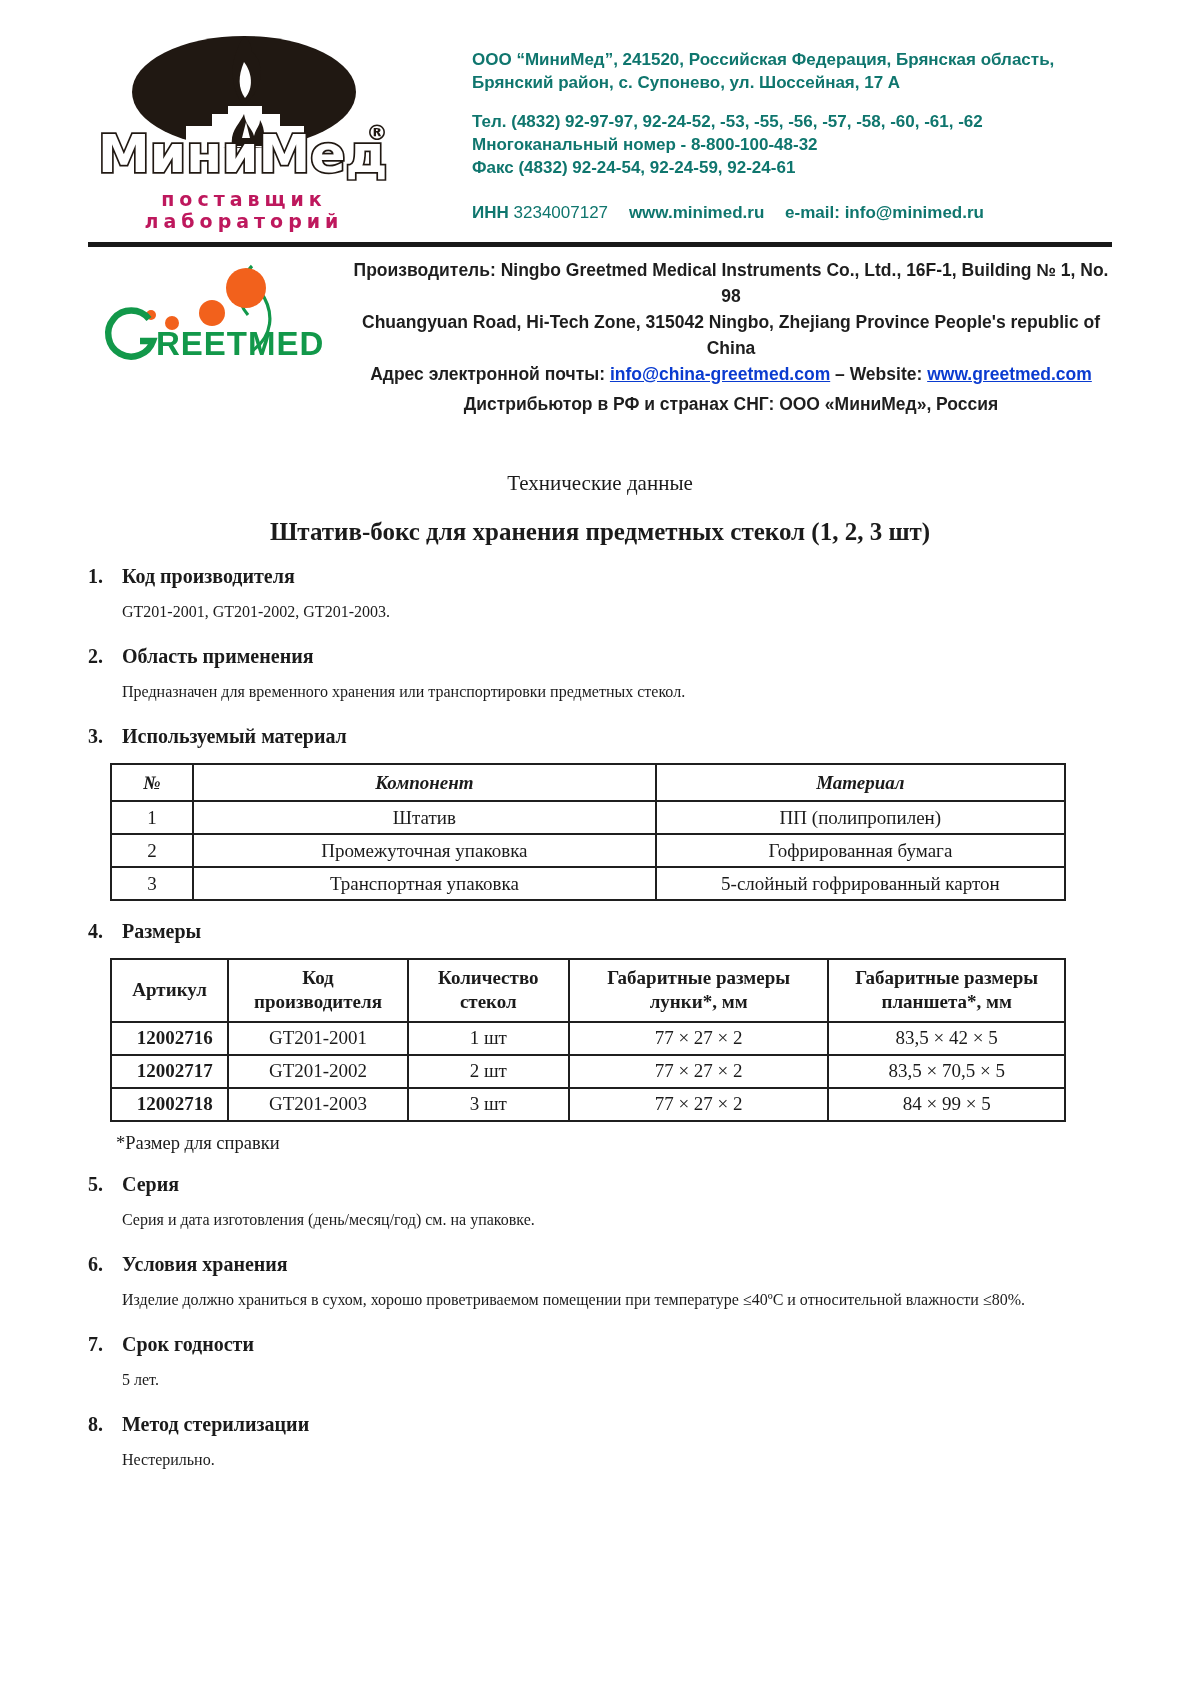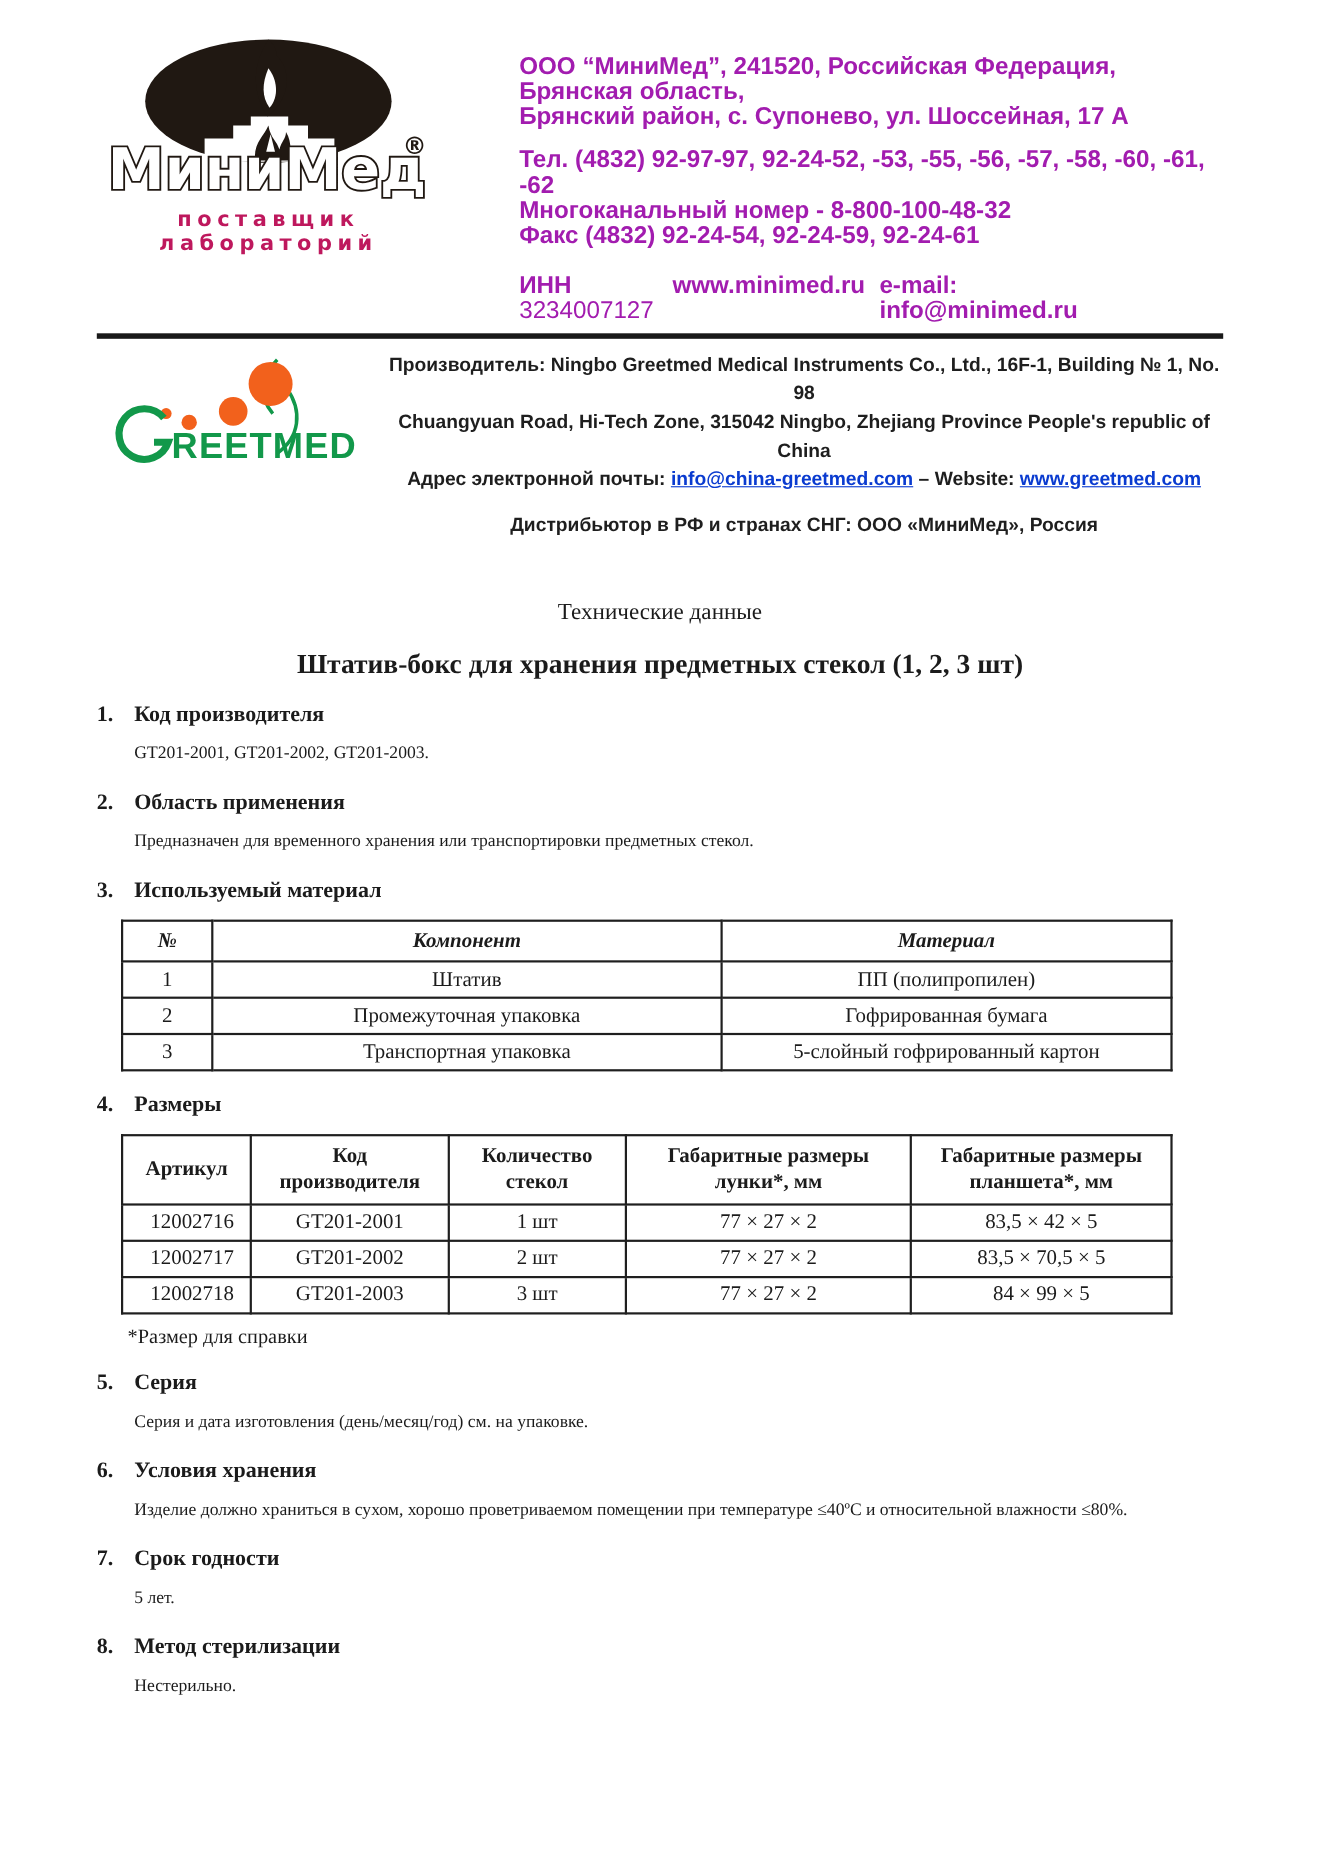--- a/index.html
+++ b/index.html
@@ -13,52 +13,52 @@
   body{background:#ffffff;font-family:"Liberation Serif",serif;color:var(--ink);}
   .page{position:relative;width:1200px;height:1697px;background:#fff;padding:34px 88px 0 88px;overflow:hidden;}
 
   
   .letterhead{display:flex;}
   .logo-block{width:340px;}
   .logo-svg{display:block;width:300px;height:152px;margin-left:6px;}
   .tagline{width:300px;margin-left:6px;margin-top:2px;text-align:center;
     font-family:"DejaVu Sans",sans-serif;font-weight:bold;font-size:19px;letter-spacing:5px;color:#be185d;}
   .head-right{flex:1;padding-left:44px;padding-top:14px;
-    font-family:"Liberation Sans",sans-serif;font-weight:bold;font-size:22px;line-height:23px;color:#a21caf;}
+    font-family:"Liberation Sans",sans-serif;font-weight:bold;font-size:17px;line-height:23px;color:#0f766e;}
   .phones{margin-top:16px;}
   .inn-row{display:flex;justify-content:space-between;width:512px;margin-top:22px;gap:13px;}
   .inn-num{font-weight:normal;}
   .rule{height:5px;background:#191919;margin-top:10px;}
 
   
   .man-row{display:flex;margin-top:6px;}
   .gm-block{width:262px;padding-top:10px;}
   .gm-svg{display:block;width:232px;height:100px;margin-left:12px;}
   .man-right{flex:1;text-align:center;font-family:"Liberation Sans",sans-serif;
     font-weight:bold;font-size:17.5px;line-height:26px;color:#1e1e1e;padding-top:4px;}
   .man-right a{color:var(--link-blue);}
-  .distributor{margin-top:16px;}
+  .distributor{margin-top:4px;}
   .gm-green{fill:var(--greetmed-green);}
   .gm-green-stroke{stroke:var(--greetmed-green);fill:none;}
   .gm-orange{fill:var(--greetmed-orange);}
 
   
   .doc-title{margin-top:54px;text-align:center;font-weight:normal;font-size:21px;}
   .doc-subtitle{margin-top:22px;text-align:center;font-weight:bold;font-size:25px;}
   .sections{margin-top:14px;}
   .sec-head{margin-top:19px;display:flex;font-weight:bold;font-size:20px;}
   .sec-num{width:34px;flex:0 0 34px;}
   .sec-body{margin-left:34px;margin-top:9px;font-size:16px;line-height:29px;text-align:justify;}
 
   table{border-collapse:collapse;margin:15px 0 0 22px;width:956px;
     font-size:19px;text-align:center;table-layout:fixed;}
   th,td{border:2px solid #1f1f1f;padding:4px 6px;height:33px;vertical-align:middle;}
   .materials-table th{font-weight:bold;font-style:italic;height:37px;}
   .sizes-table th{font-weight:bold;line-height:1.28;height:54px;padding:6px 8px;}
-  td.bold{font-weight:normal;padding-left:16px;}
+  td.bold{font-weight:bold;padding-left:16px;}
   .footnote{margin:11px 0 0 28px;font-size:18.5px;}
 
   
   .stamp{position:absolute;left:758px;top:1004px;width:296px;text-align:center;
     color:var(--stamp-blue);font-family:"Liberation Serif",serif;font-weight:bold;
     font-size:20.5px;letter-spacing:3.5px;}
   .stamp-line2{margin-top:21px;word-spacing:12px;}
 </style>
 </head>
 <body>

